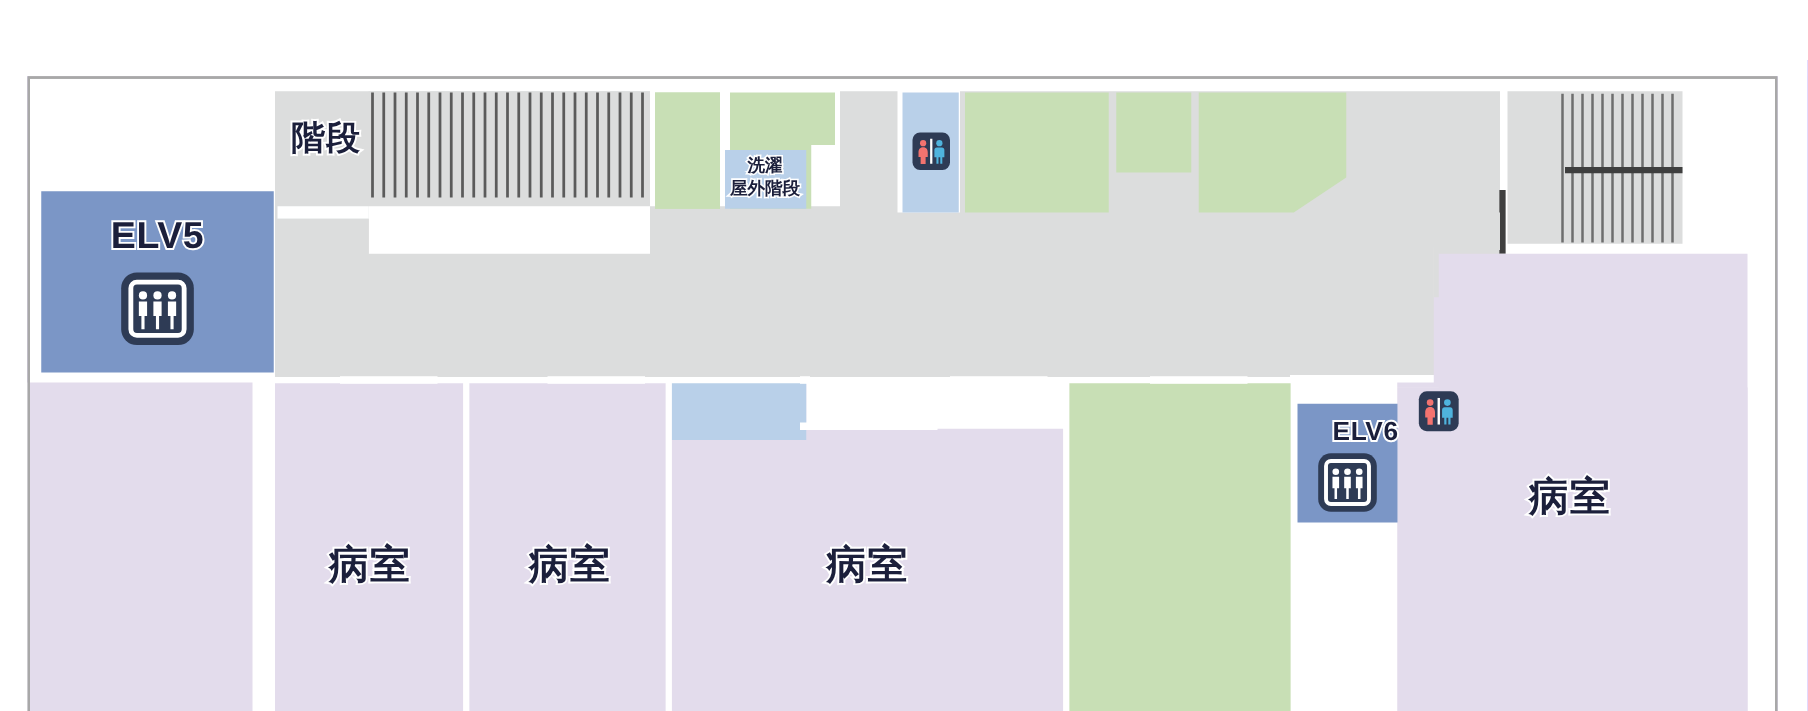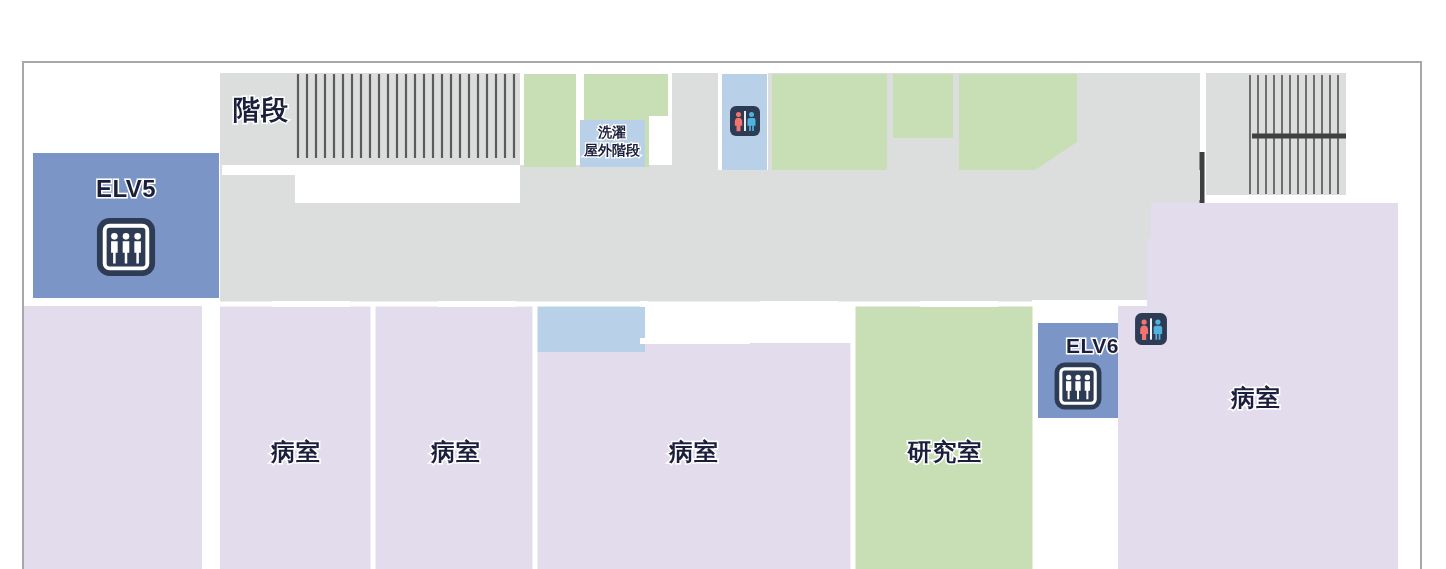--- a/index.html
+++ b/index.html
@@ -40,29 +40,29 @@
     position: absolute;
     color: #1b1f3b;
     font-weight: bold;
     white-space: pre;
     text-align: center;
     line-height: 1.12;
     -webkit-text-stroke: 3px #ffffff;
     paint-order: stroke fill;
   }
   .lbl-room {
-    font-size: 24px;
+    font-size: 32px;
     letter-spacing: 1px;
   }
   .lbl-stair {
     font-size: 27px;
     letter-spacing: 1px;
   }
   .lbl-elv {
-    font-size: 24px;
+    font-size: 30px;
     letter-spacing: 0.5px;
   }
   .lbl-elv-sm {
     font-size: 21px;
     letter-spacing: 0.5px;
   }
   .lbl-small {
     font-size: 14px;
     letter-spacing: 0px;
     -webkit-text-stroke: 2.5px #ffffff;
@@ -259,23 +259,20 @@
   </div>
 
   <div class="txtwrap" style="left:634px; top:383px; width:120px; height:42px;">
     <div class="lbl lbl-room" style="position:static;">病室</div>
   </div>
 
   <div class="txtwrap" style="left:1196px; top:329px; width:120px; height:42px;">
     <div class="lbl lbl-room" style="position:static;">病室</div>
   </div>
 
-  <div class="txtwrap" style="left:884px; top:383px; width:122px; height:42px;">
-    <div class="lbl lbl-room" style="position:static;">研究室</div>
-  </div>
 
   <div class="icon-box" style="left:95px; top:168px; width:62px; height:62px;">
     <svg viewBox="0 0 64 64" width="62" height="62">
       <rect x="2" y="2" width="60" height="60" rx="13" fill="#2e3b55"></rect>
       <rect x="10" y="10" width="44" height="44" rx="5" fill="none" stroke="#ffffff" stroke-width="4"></rect>
       <g fill="#ffffff">
         <circle cx="20" cy="21" r="3.4"></circle>
         <path d="M16.6 26 h6.8 v12 h-2.1 v11 h-2.6 v-11 h-2.1 z"></path>
         <circle cx="32" cy="21" r="3.4"></circle>
         <path d="M28.6 26 h6.8 v12 h-2.1 v11 h-2.6 v-11 h-2.1 z"></path>

